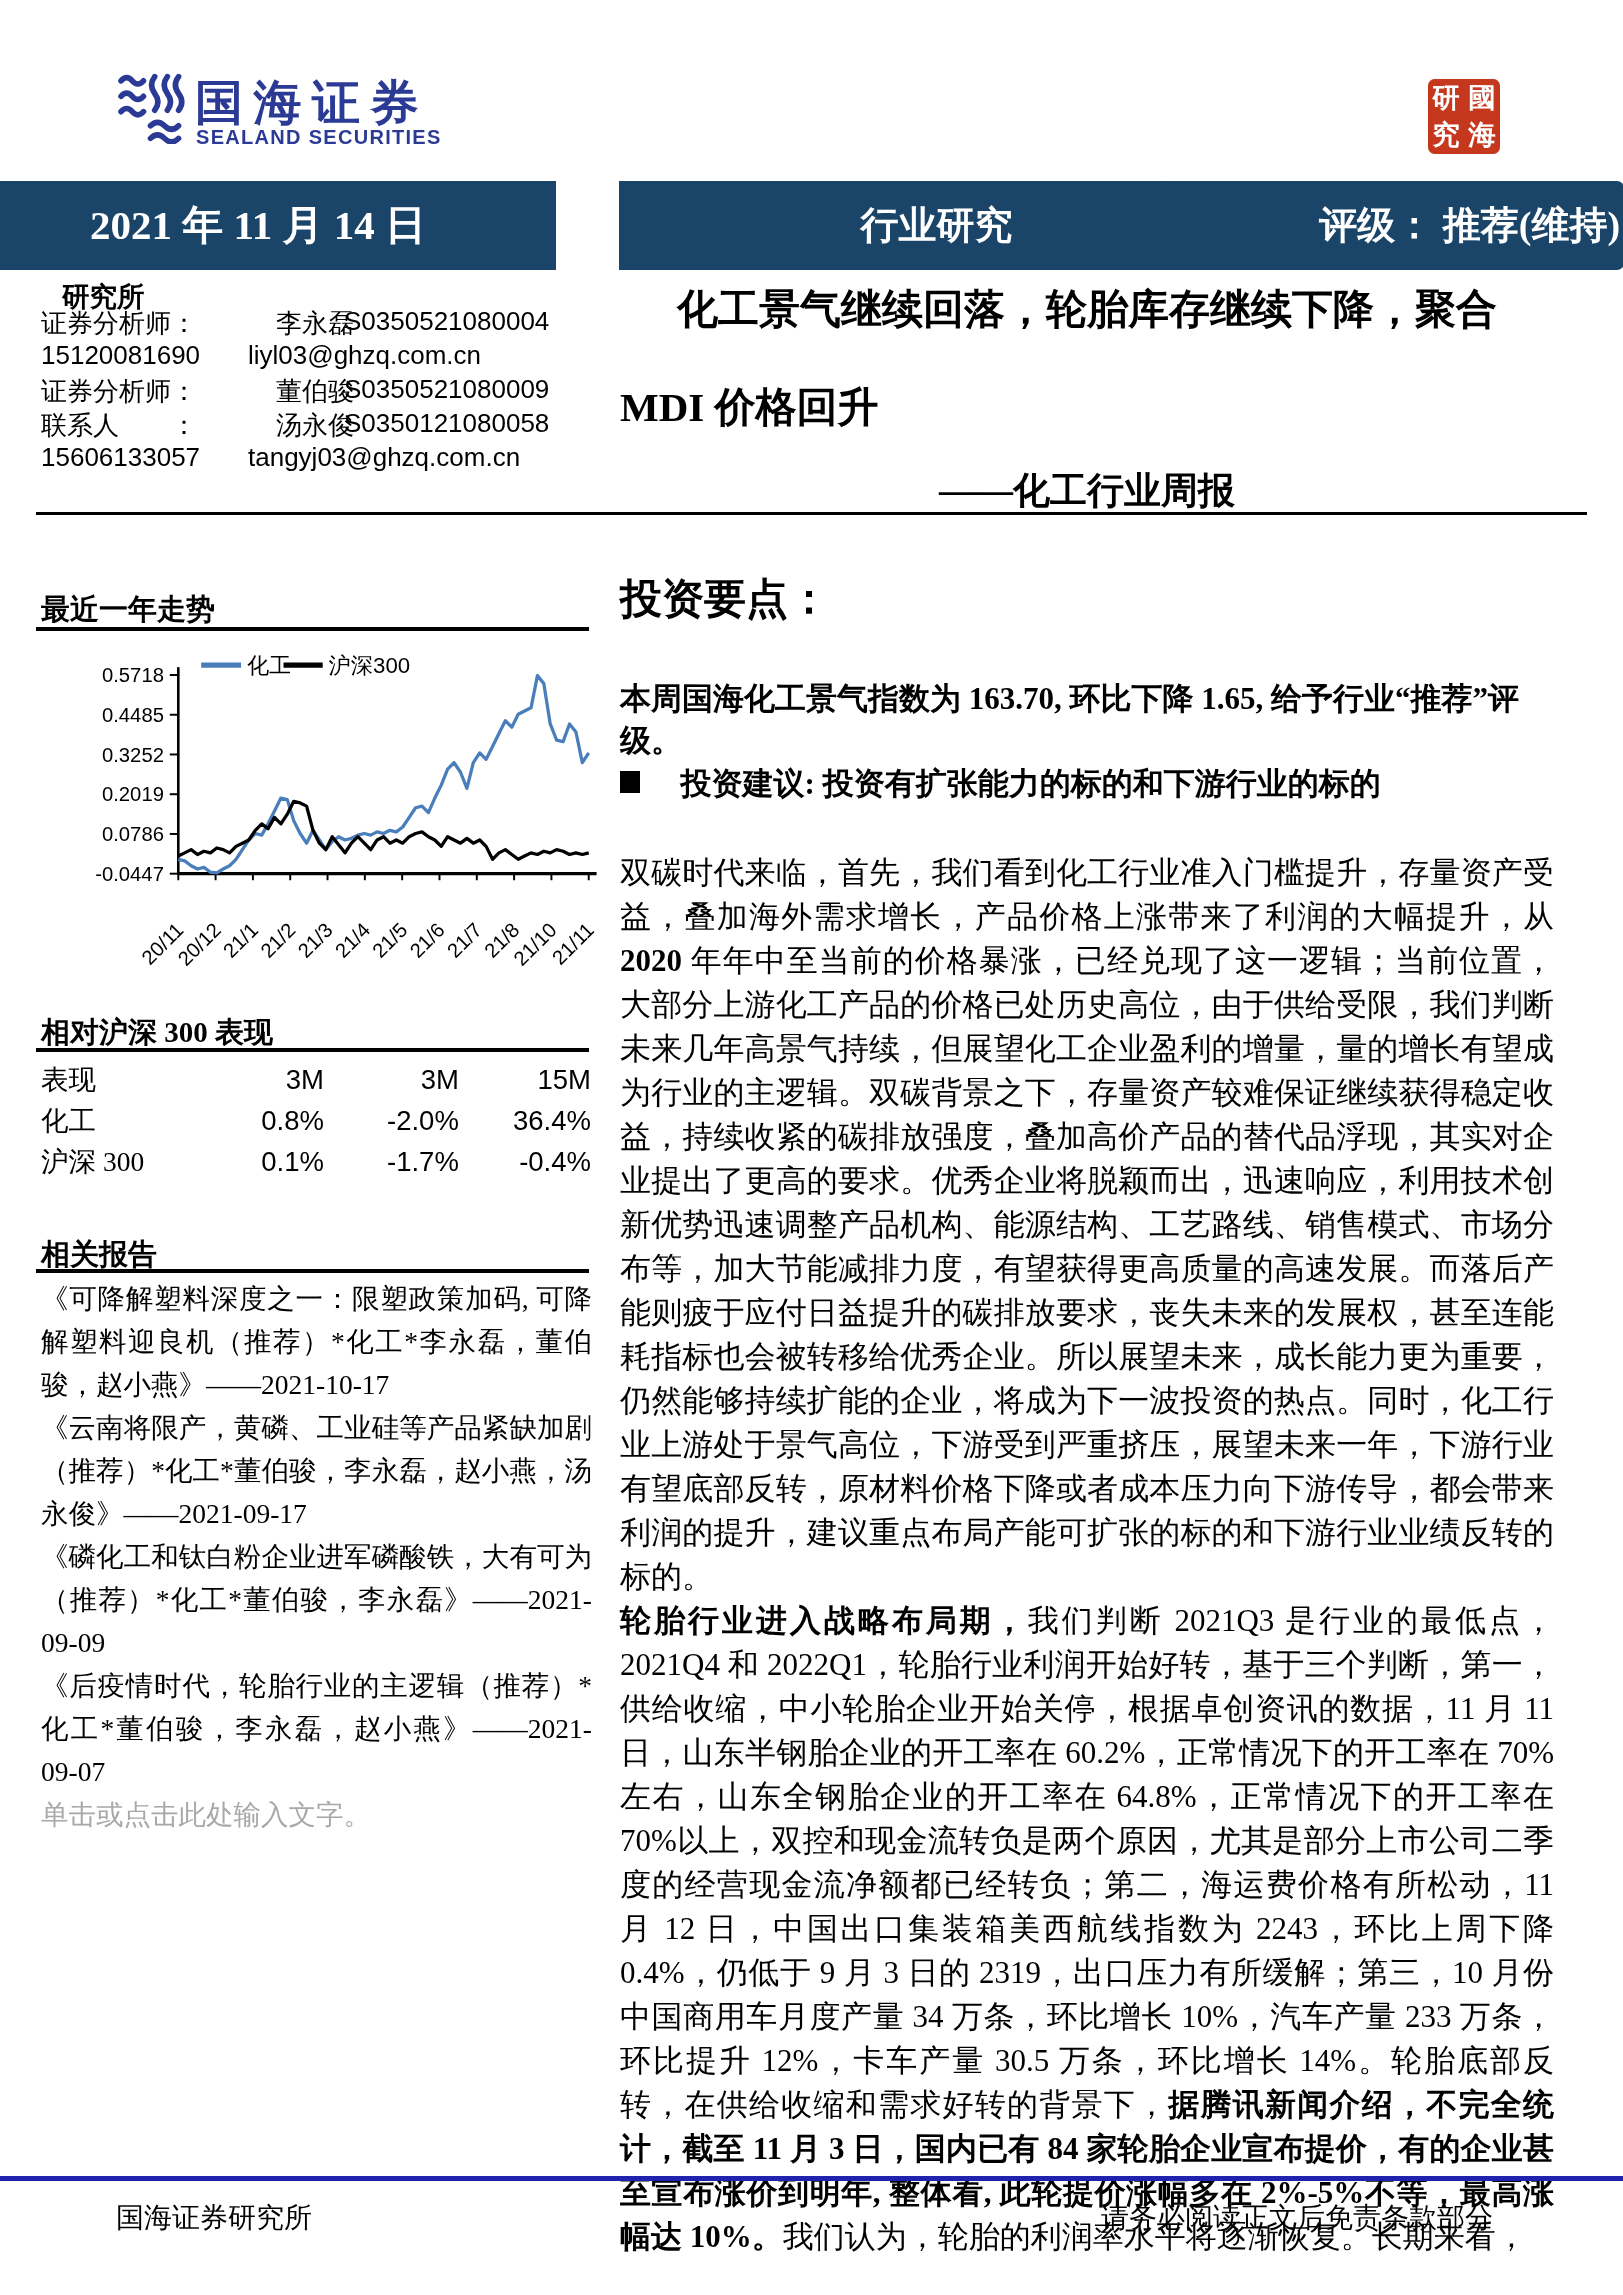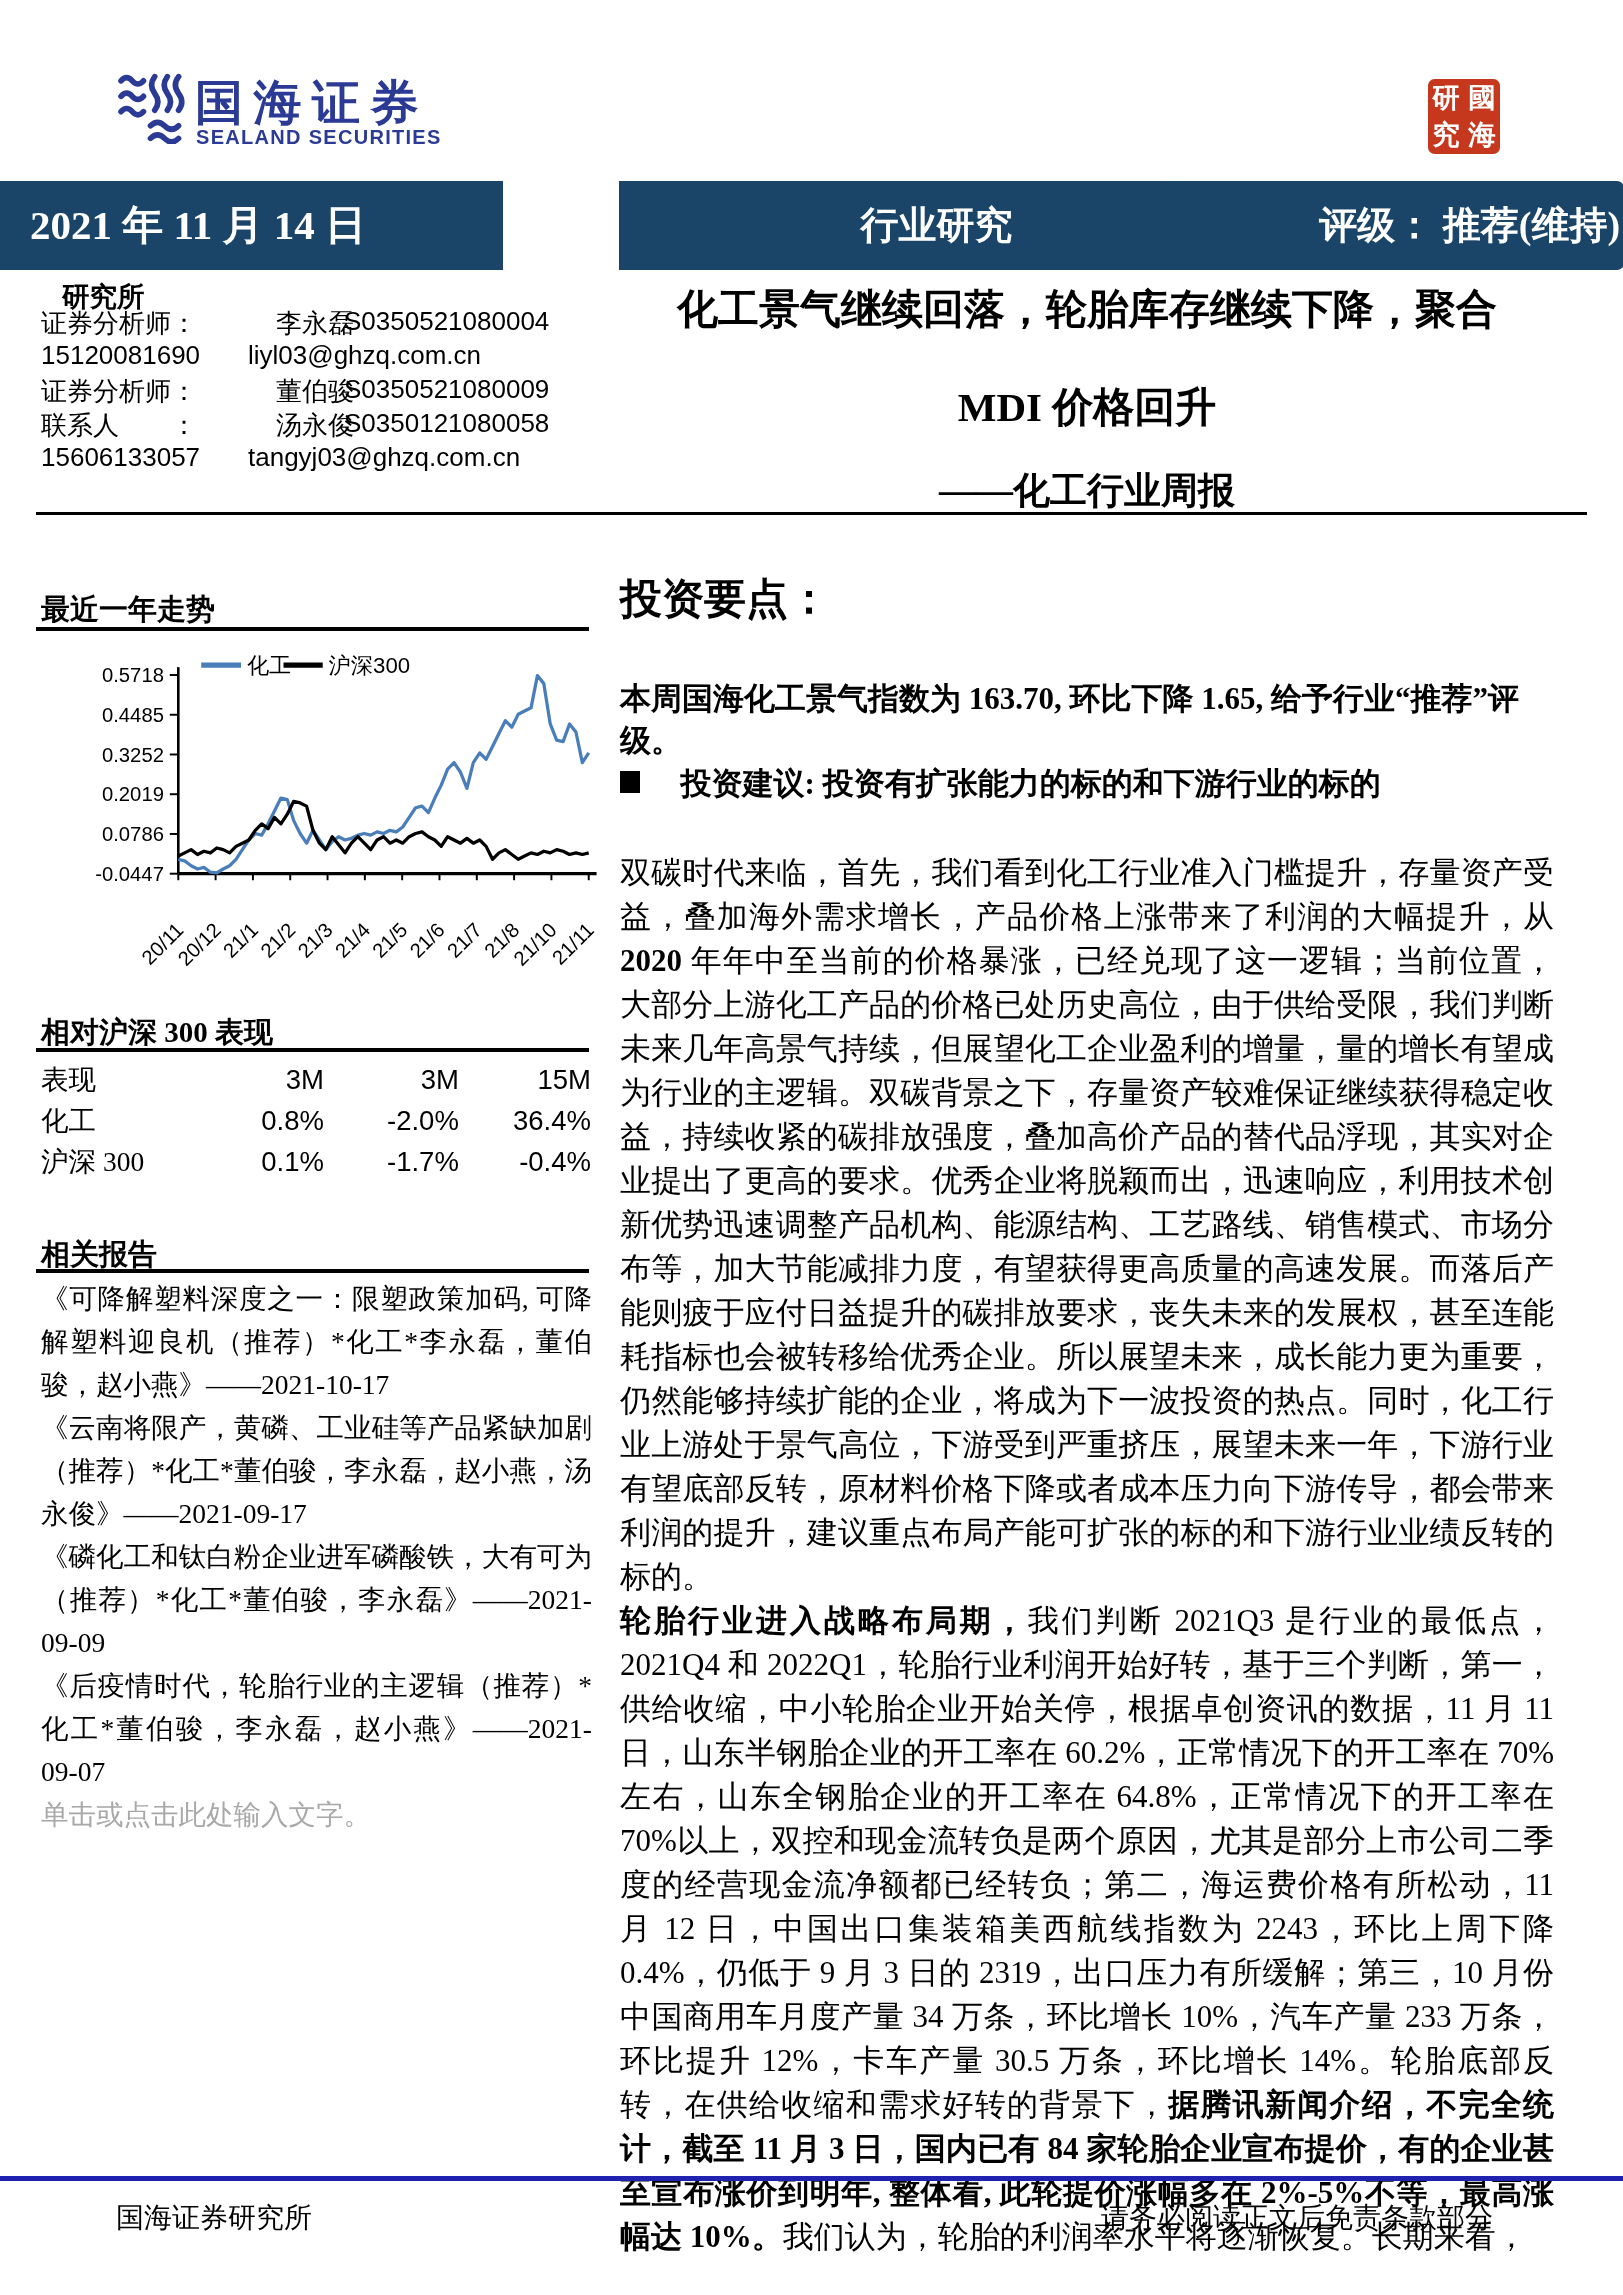--- a/index.html
+++ b/index.html
@@ -10,37 +10,37 @@
   
   .brand-cn{left:195px;top:71px;font-size:48px;font-weight:bold;color:#2B3A94;letter-spacing:10.5px;white-space:nowrap;}
   .brand-en{left:196px;top:126px;font-size:20px;font-weight:bold;color:#2B3A94;letter-spacing:1.3px;
             font-family:"Liberation Sans","DejaVu Sans",sans-serif;white-space:nowrap;}
   .seal{left:1428px;top:79px;width:72px;height:75px;background:#C5381D;border-radius:6.5px;
         display:grid;grid-template-columns:1fr 1fr;grid-template-rows:1fr 1fr;}
   .seal span{color:#fff;font-size:27.5px;font-weight:bold;display:flex;align-items:center;justify-content:center;}
 
   
   .bar-cell{top:181px;height:89px;background:#1A4568;display:flex;align-items:center;color:#fff;font-weight:bold;padding-left:48px;}
-  .bar-date{left:0;width:503px;padding-left:30px;font-size:41px;box-sizing:border-box;}
+  .bar-date{left:0;width:556px;padding-left:90px;font-size:41px;box-sizing:border-box;}
   .bar-mid{left:619px;width:539px;justify-content:center;font-size:38px;}
   .bar-rating{left:1163px;width:461px;justify-content:flex-end;padding-right:3.9px;font-size:38px;box-sizing:border-box;border-radius:7px;}
 
   
   .dept{left:62px;top:279px;font-size:27.5px;font-weight:bold;}
   .analysts{left:41px;top:306px;width:576px;font-size:26px;}
   .arow{position:relative;height:34px;white-space:nowrap;}
   .arow .c1{position:absolute;left:0;}
   .arow .c2{position:absolute;left:207px;font-family:"Liberation Sans","DejaVu Sans",sans-serif;}
   .arow .c2.cjk{font-family:Liberation Serif, serif;margin-left:28px;}
   .arow .c3{position:absolute;left:303px;font-family:"Liberation Sans","DejaVu Sans",sans-serif;}
   .arow .num{font-family:"Liberation Sans","DejaVu Sans",sans-serif;}
 
   
   .rtitle{left:620px;top:289px;width:934px;text-align:center;font-size:41px;font-weight:bold;line-height:1.0;}
-  .rtitle2{left:620px;top:380px;width:934px;text-align:center;font-size:41px;font-weight:bold;}
+  .rtitle2{left:620px;top:380px;width:934px;font-size:41px;font-weight:bold;}
   .rtitle3{left:620px;top:466px;width:934px;text-align:center;font-size:37px;font-weight:bold;}
   .hrule{left:36px;top:512px;width:1551px;height:2.6px;background:#000;}
 
   
   .sec-h{font-size:29px;font-weight:bold;}
   .sec-line{height:3.9px;background:#000;}
   .chart-wrap{left:36px;top:609px;width:563px;height:366px;}
   .perf-table{left:41px;top:1059px;width:550px;font-size:27.5px;}
   .trow{display:flex;height:41px;align-items:center;}
   .trow .tc0{width:196px;font-family:Liberation Serif, serif;}

